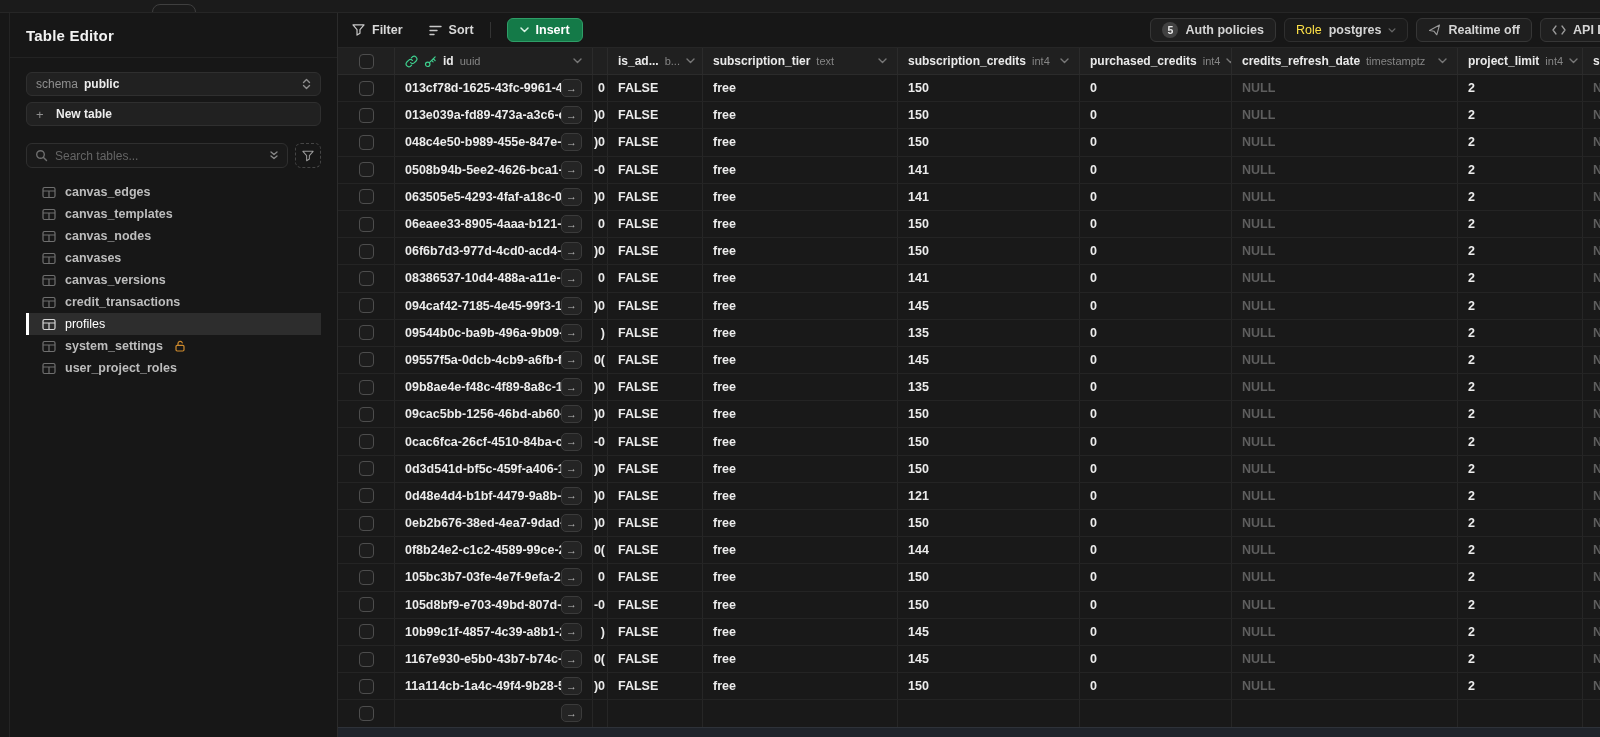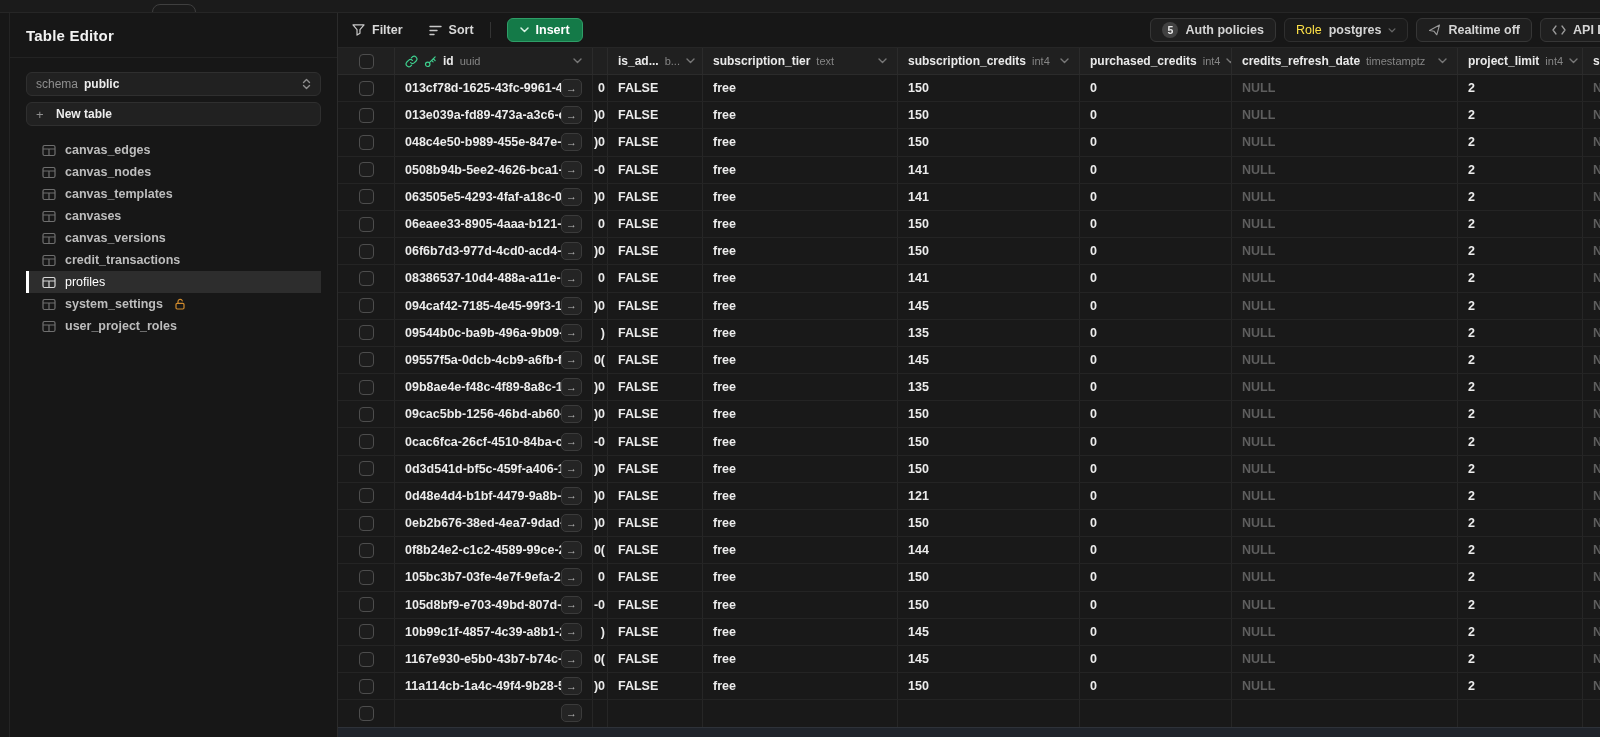--- a/index.html
+++ b/index.html
@@ -114,47 +114,71 @@
           <svg width="9" height="12" viewBox="0 0 9 12">
               <path d="M1.5 4.5L4.5 1.5L7.5 4.5" stroke="#8f8f8f" stroke-width="1.4" fill="none" stroke-linecap="round" stroke-linejoin="round"></path>
               <path d="M1.5 7.5L4.5 10.5L7.5 7.5" stroke="#8f8f8f" stroke-width="1.4" fill="none" stroke-linecap="round" stroke-linejoin="round"></path>
             </svg>
         </span>
       </div>
       <div class="sbox newtable">
         <span class="plus-glyph">+</span>
         <span class="newtable-label">New table</span>
       </div>
+      <div class="search-row">
+        <div class="search-box">
+          <span>
+            <svg width="13" height="13" viewBox="0 0 13 13">
+                <circle cx="5.5" cy="5.5" r="3.8" stroke="#6e6e6e" stroke-width="1.4" fill="none"></circle>
+                <path d="M8.5 8.5L11.5 11.5" stroke="#6e6e6e" stroke-width="1.4" stroke-linecap="round"></path>
+              </svg>
+          </span>
+          <span class="search-ph">Search tables...</span>
+          <span>
+            <svg width="10" height="11" viewBox="0 0 10 11">
+                <path d="M2 2L5 4.6L8 2" stroke="#8a8a8a" stroke-width="1.3" fill="none" stroke-linecap="round" stroke-linejoin="round"></path>
+                <path d="M2 6L5 8.6L8 6" stroke="#8a8a8a" stroke-width="1.3" fill="none" stroke-linecap="round" stroke-linejoin="round"></path>
+              </svg>
+          </span>
+        </div>
+        <div class="sb-filter-btn">
+          <span>
+            <svg width="12" height="12" viewBox="0 0 14 13">
+                <path d="M1 1h12L8.6 6v4L5.4 12V6L1 1z" stroke="#9a9a9a" stroke-width="1.2" fill="none" stroke-linejoin="round"></path>
+              </svg>
+          </span>
+        </div>
+      </div>
       <div class="tbl-list">
           <div class="tbl-item">
             <span>
               <svg width="14" height="13" viewBox="0 0 14 13">
                 <rect x="1" y="1.5" width="12" height="10" rx="1.5" stroke="#6f6f6f" stroke-width="1.2" fill="none"></rect>
                 <path d="M1 5h12M7 5v6.5" stroke="#6f6f6f" stroke-width="1.2"></path>
               </svg>
             </span>
             <span class="tname">canvas_edges</span>
           </div>
           <div class="tbl-item">
             <span>
               <svg width="14" height="13" viewBox="0 0 14 13">
                 <rect x="1" y="1.5" width="12" height="10" rx="1.5" stroke="#6f6f6f" stroke-width="1.2" fill="none"></rect>
                 <path d="M1 5h12M7 5v6.5" stroke="#6f6f6f" stroke-width="1.2"></path>
               </svg>
             </span>
-            <span class="tname">canvas_nodes</span>
+            <span class="tname">canvas_templates</span>
           </div>
           <div class="tbl-item">
             <span>
               <svg width="14" height="13" viewBox="0 0 14 13">
                 <rect x="1" y="1.5" width="12" height="10" rx="1.5" stroke="#6f6f6f" stroke-width="1.2" fill="none"></rect>
                 <path d="M1 5h12M7 5v6.5" stroke="#6f6f6f" stroke-width="1.2"></path>
               </svg>
             </span>
-            <span class="tname">canvas_templates</span>
+            <span class="tname">canvas_nodes</span>
           </div>
           <div class="tbl-item">
             <span>
               <svg width="14" height="13" viewBox="0 0 14 13">
                 <rect x="1" y="1.5" width="12" height="10" rx="1.5" stroke="#6f6f6f" stroke-width="1.2" fill="none"></rect>
                 <path d="M1 5h12M7 5v6.5" stroke="#6f6f6f" stroke-width="1.2"></path>
               </svg>
             </span>
             <span class="tname">canvases</span>
           </div>

